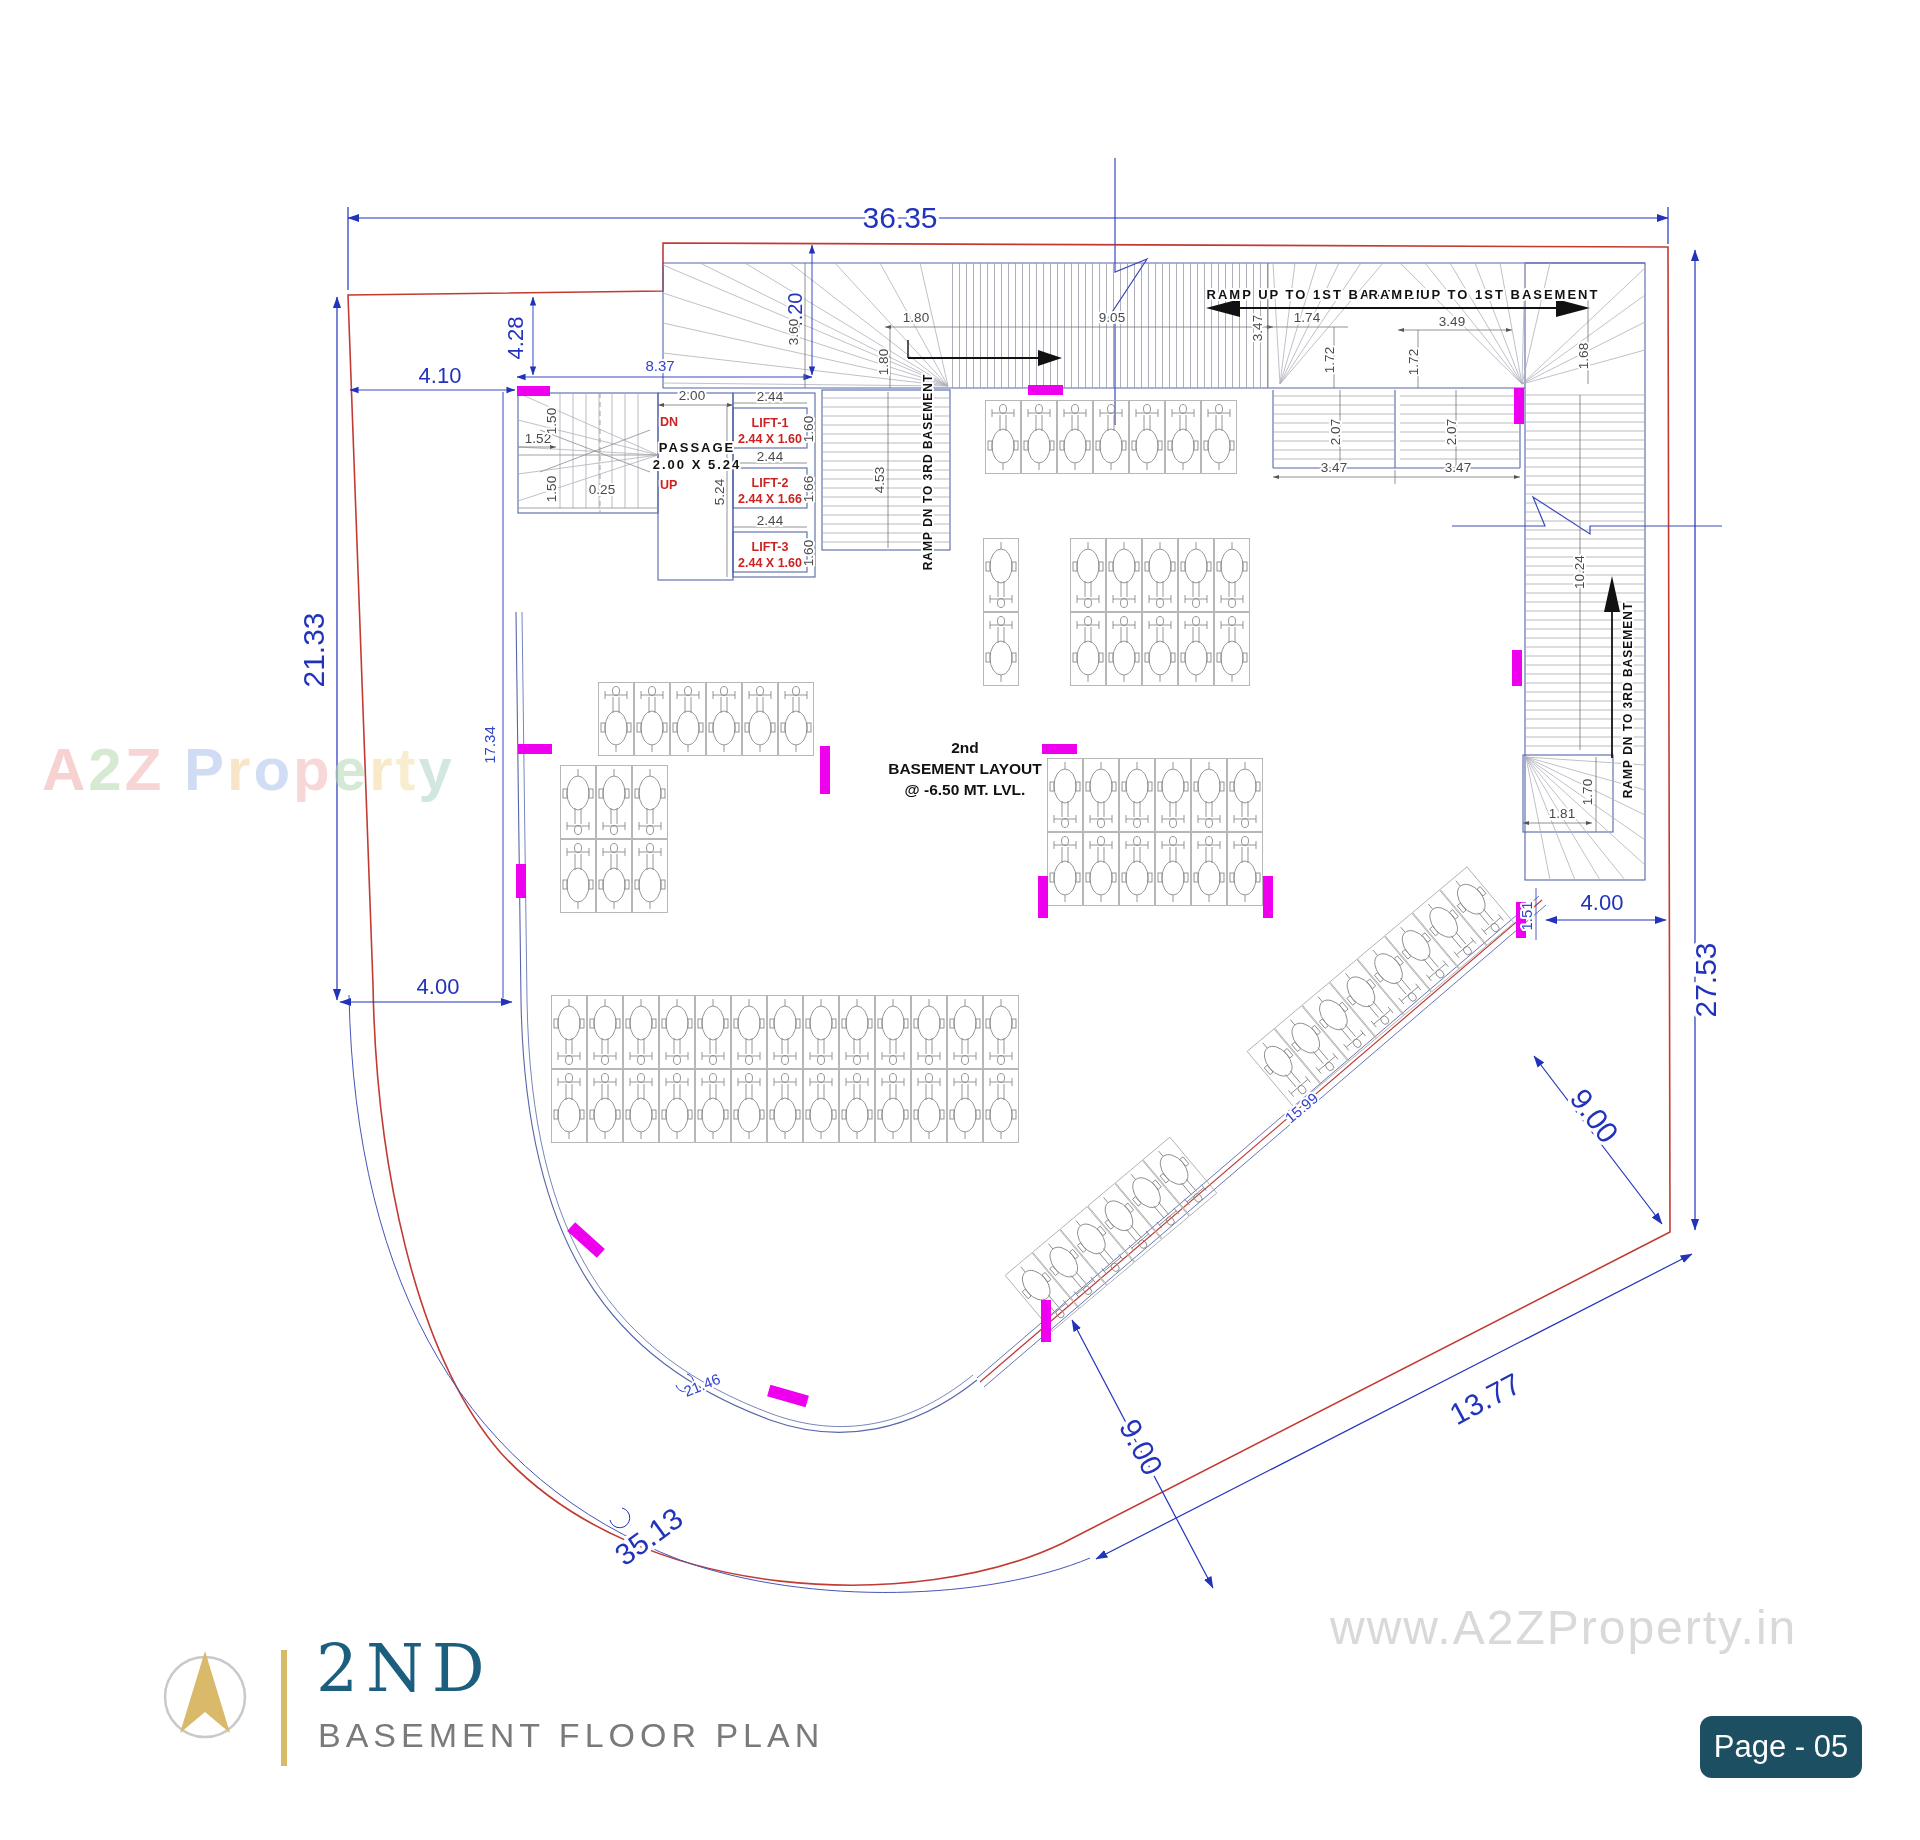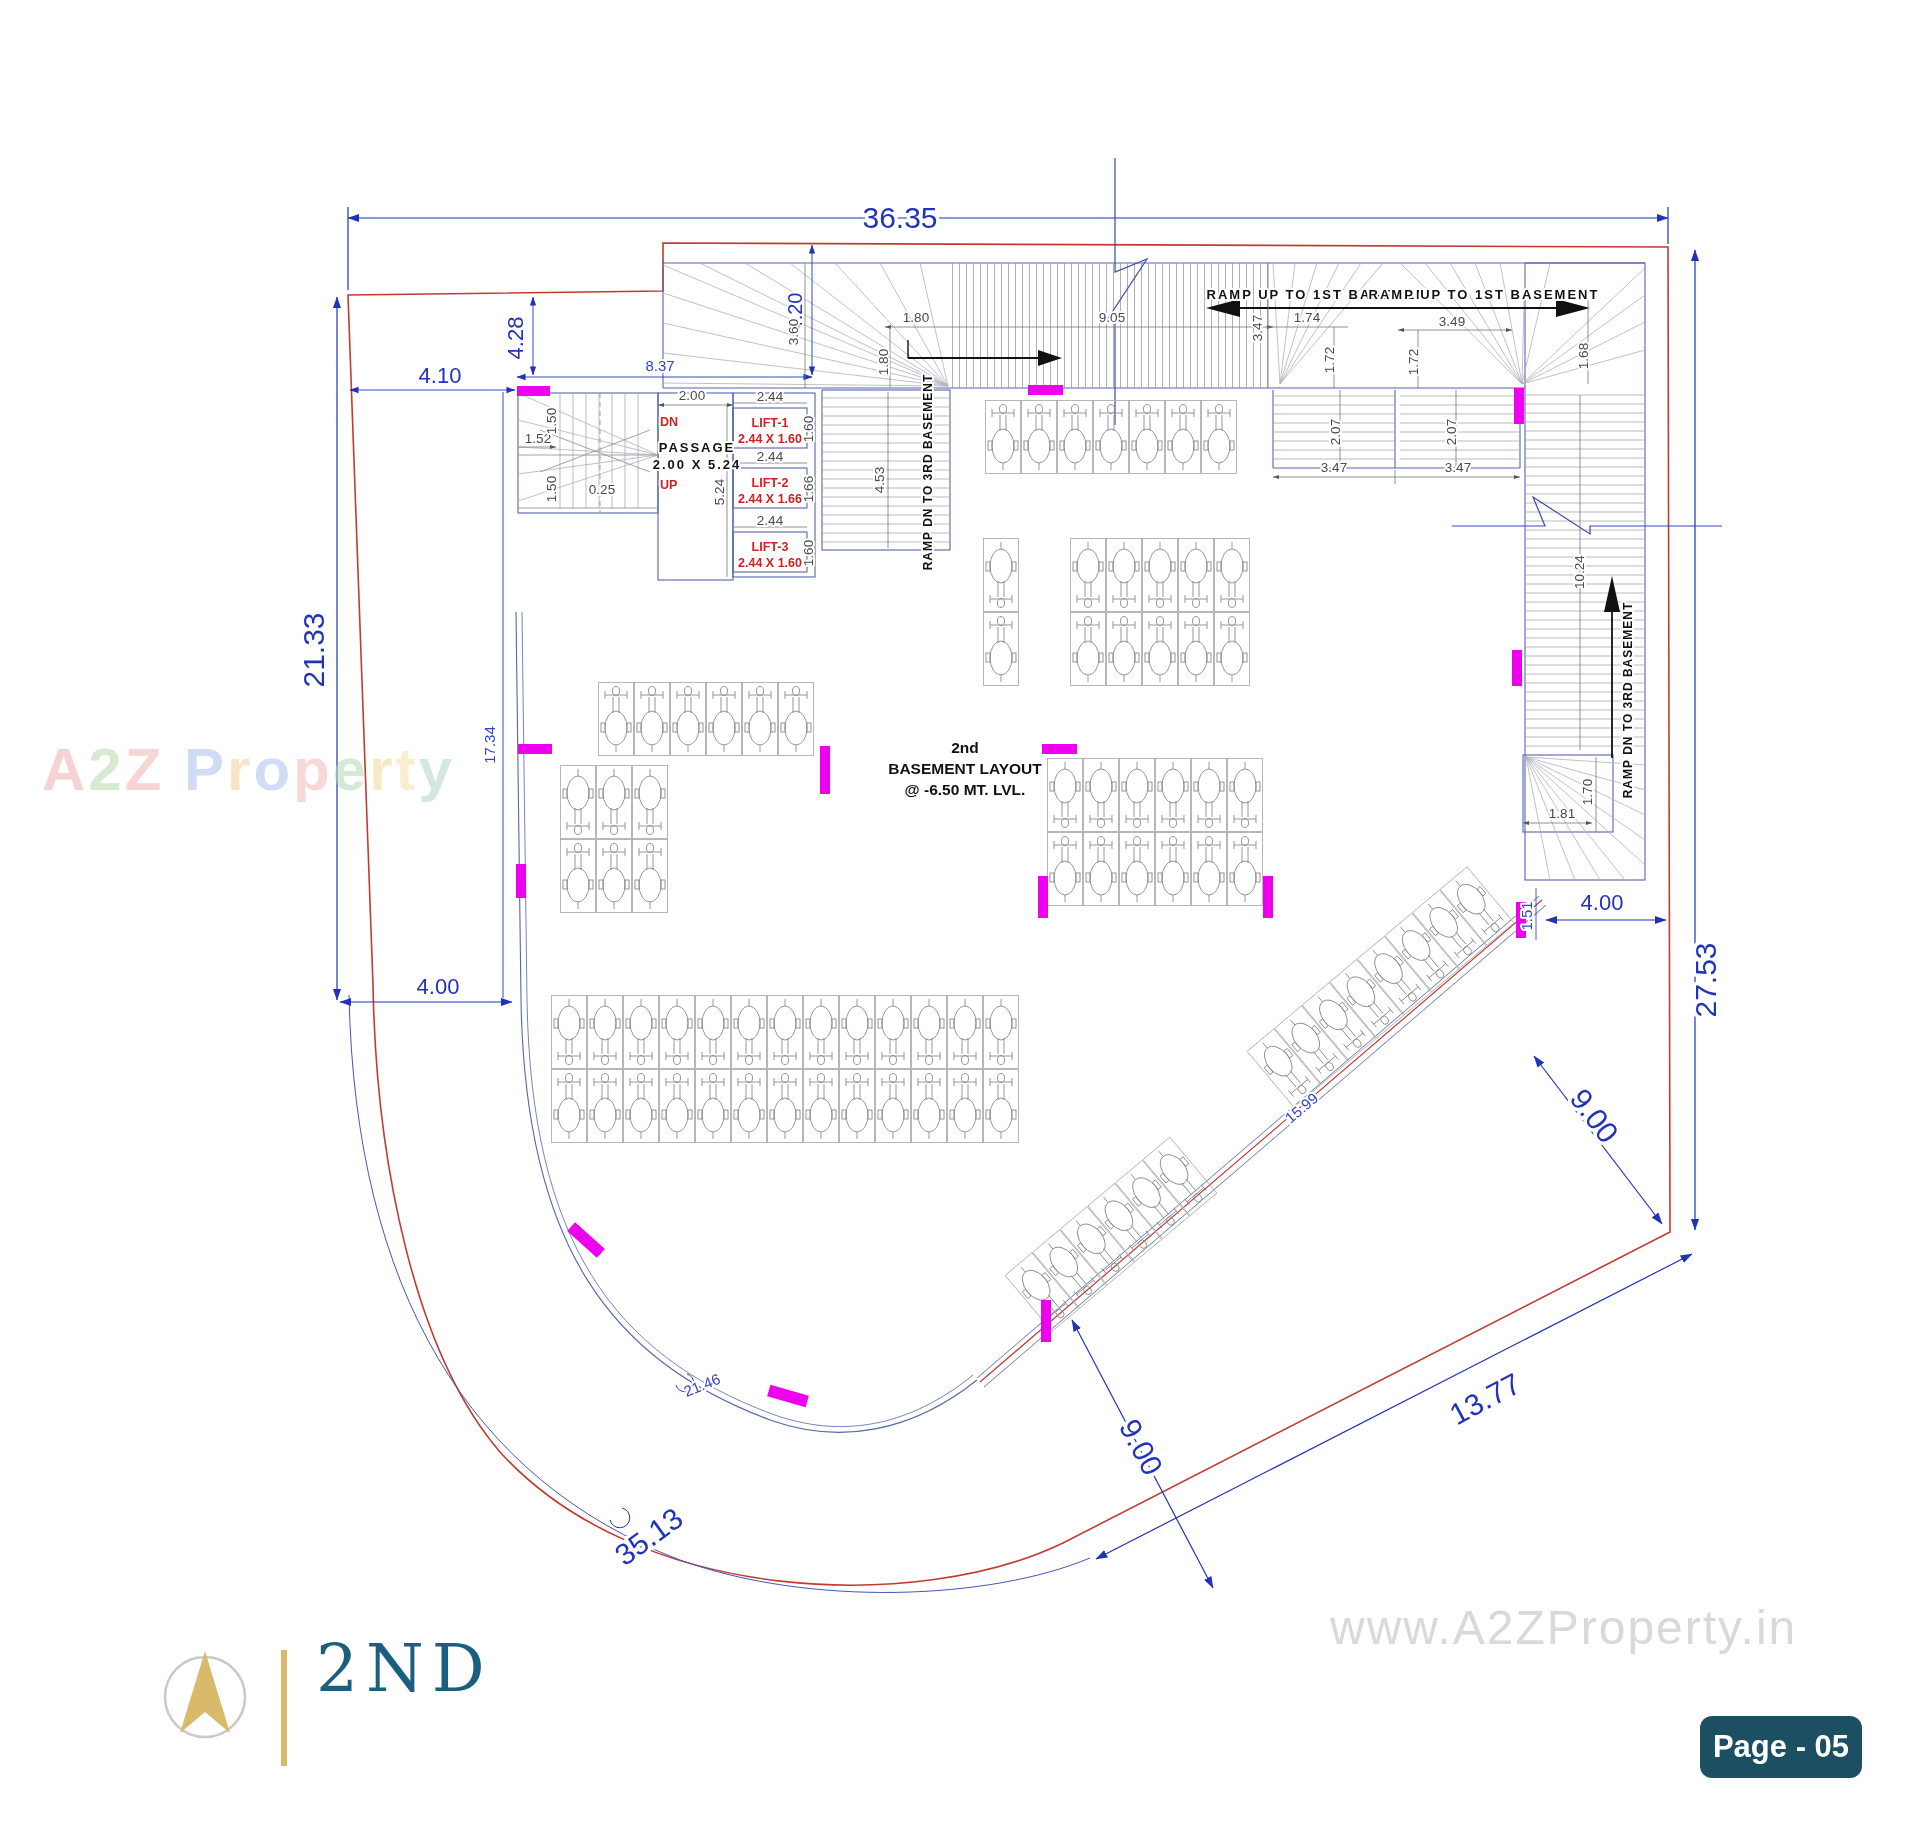--- a/index.html
+++ b/index.html
@@ -19,21 +19,21 @@
   .t-mid{text-anchor:middle;}
   
   .wm-brand{position:absolute;left:42px;top:735px;font-size:60px;font-weight:bold;
             letter-spacing:3px;opacity:.55;white-space:nowrap;}
   .wm-url{position:absolute;left:1330px;top:1600px;font-size:48px;color:#d9d9d9;letter-spacing:2px;text-align:center;}
   
   .logo-num{position:absolute;left:316px;top:1630px;font-family:"DejaVu Serif",serif;
             font-size:66px;color:#1b5e7e;letter-spacing:8px;}
   .logo-sub{position:absolute;left:318px;top:1716px;font-size:34px;color:#7a7a7a;letter-spacing:5px;}
   .page-badge{position:absolute;left:1700px;top:1716px;width:162px;height:62px;background:#1d4f63;
-              border-radius:12px;color:#fff;font-size:31px;font-weight:bold;display:flex;
+              border-radius:12px;color:#fff;font-size:31px;font-weight:normal;display:flex;
               align-items:center;justify-content:center;}
 </style>
 </head>
 <body>
 
 <div class="canvas">
 
 <svg id="plan-svg" width="1920" height="1840" viewBox="0 0 1920 1840">
   <defs>
     <marker id="ab" viewBox="0 0 10 10" refX="9.5" refY="5" markerWidth="10" markerHeight="10" orient="auto-start-reverse">
@@ -497,15 +497,16 @@
 
 <div class="wm-brand" id="wm-brand"><span style="color: rgb(242, 174, 174);">A</span><span style="color: rgb(181, 217, 174);">2</span><span style="color: rgb(242, 180, 180);">Z</span><span style="color: rgb(255, 255, 255);"> </span><span style="color: rgb(170, 192, 234);">P</span><span style="color: rgb(244, 207, 154);">r</span><span style="color: rgb(173, 195, 236);">o</span><span style="color: rgb(242, 184, 184);">p</span><span style="color: rgb(179, 217, 179);">e</span><span style="color: rgb(244, 218, 158);">r</span><span style="color: rgb(244, 224, 168);">t</span><span style="color: rgb(174, 214, 198);">y</span></div>
 <div class="wm-url">www.A2ZProperty.in</div>
 
 <svg width="300" height="160" style="left:140px;top:1620px;">
   <circle cx="65" cy="77" r="40" fill="none" stroke="#c9c9c9" stroke-width="2.5"></circle>
   <path d="M65,31 L40,113 L65,92 L90,113 Z" fill="#d9b96a"></path>
   <rect x="141" y="30" width="6" height="116" fill="#d9b96a"></rect>
 </svg>
 <div class="logo-num">2ND</div>
+<div class="logo-sub">BASEMENT FLOOR PLAN</div>
 <div class="page-badge">Page - 05</div>
 
 </div>
 
 </body></html>

